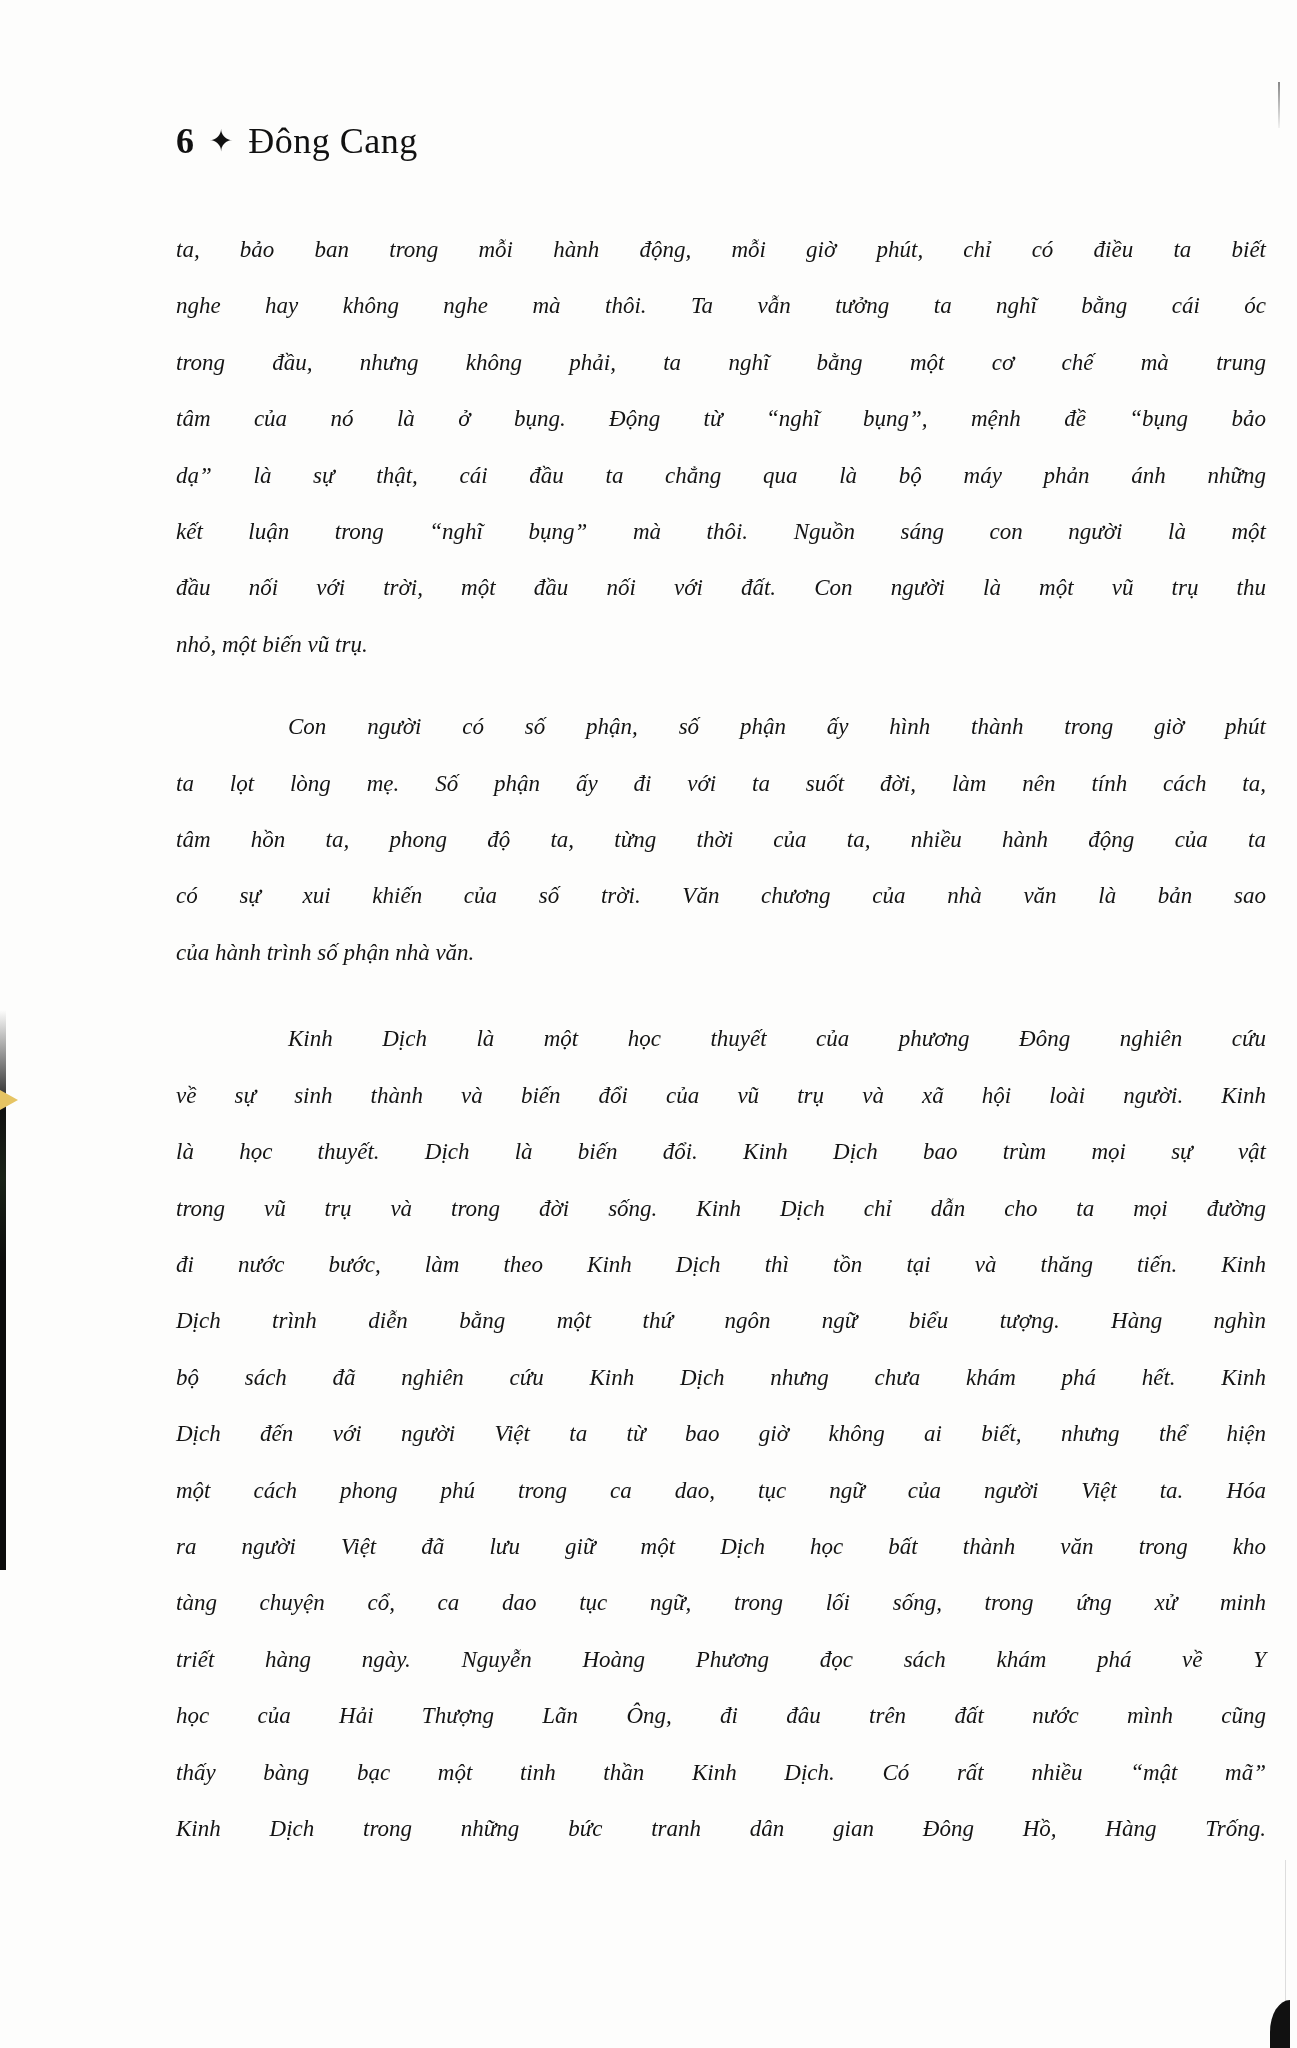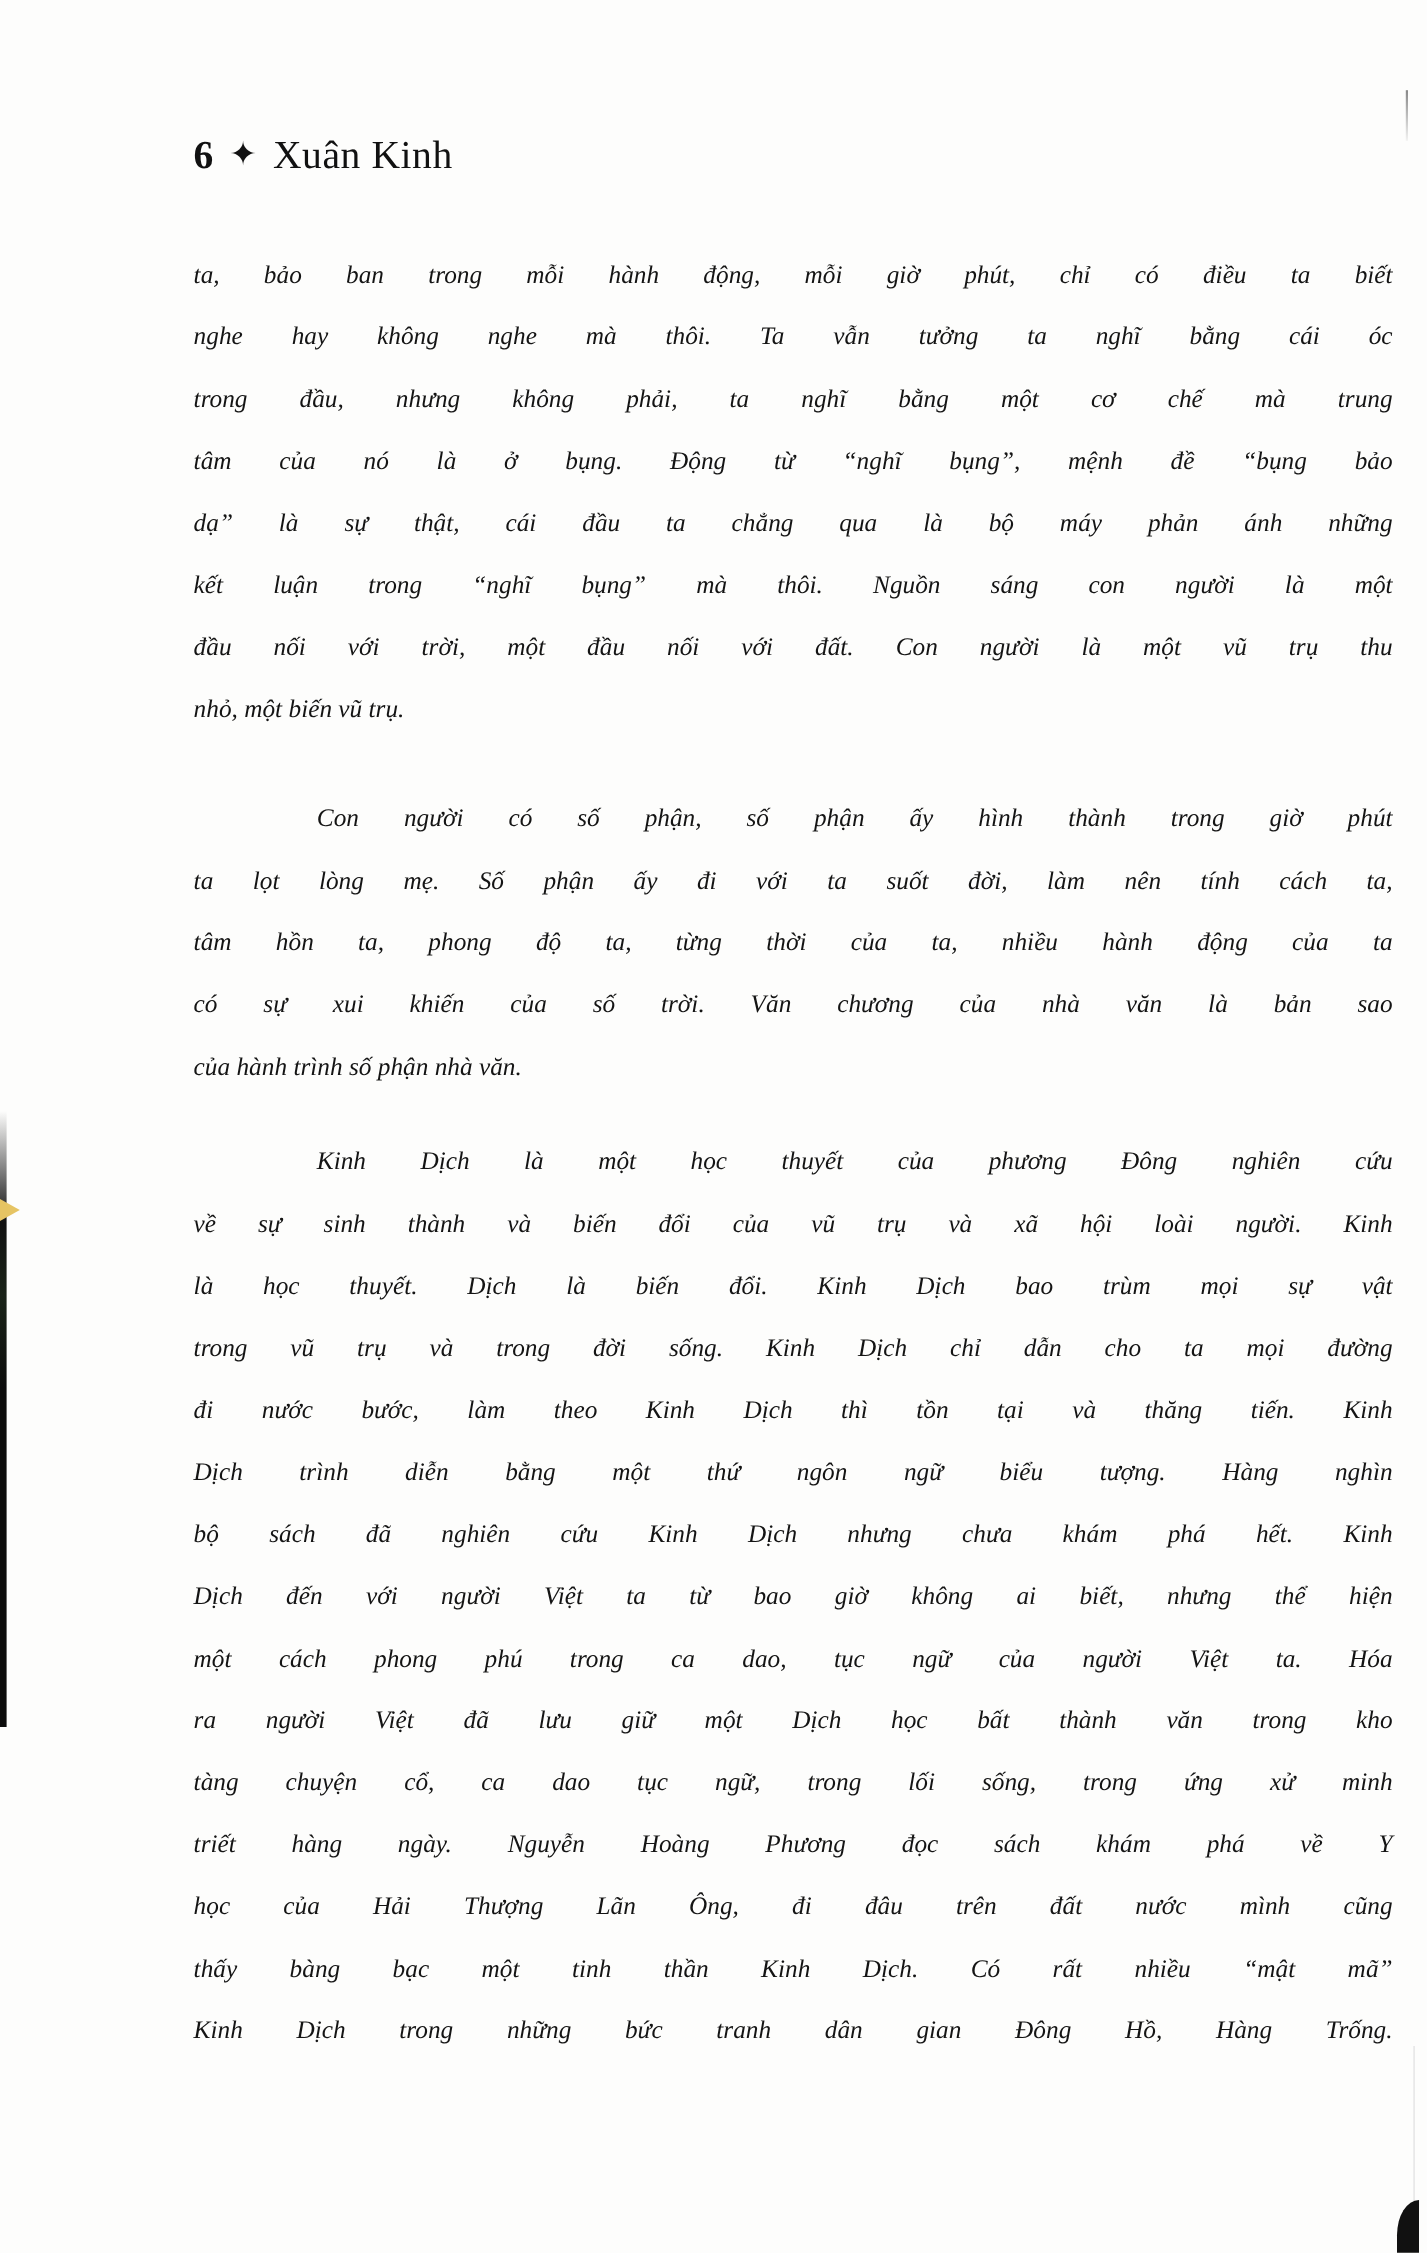--- a/index.html
+++ b/index.html
@@ -53,21 +53,21 @@
   .para .line {
     display: block;
     text-align: justify;
     text-align-last: justify;
     white-space: nowrap;
   }
   .para .line.last {
     text-align-last: left;
   }
   .para .line.indent { padding-left: 112px; }
-  .para + .para { margin-top: 43px; }
+  .para + .para { margin-top: 26px; }
   .para.p3 { margin-top: 30px; }
 
   .spine-shadow {
     position: absolute;
     left: 0; top: 1010px;
     width: 6px; height: 560px;
     background: linear-gradient(to bottom, rgba(0,0,0,0) 0%, #111 18%, #1a2318 30%, #0c0c0c 45%, #0c0c0c 100%);
   }
   .bookmark-tab {
     position: absolute;
@@ -98,21 +98,21 @@
   }
 </style>
 </head>
 <body>
 
 <div class="page">
 
   <div class="running-head">
     <span class="page-number">6</span>
     <span class="ornament">✦</span>
-    <span class="author">Xuân Kinh</span>
+    <span class="author">Đông Cang</span>
   </div>
 
   <div class="text-block">
 
     <p class="para p1">
       <span class="line">ta, bảo ban trong mỗi hành động, mỗi giờ phút, chỉ có điều ta biết</span>
       <span class="line">nghe hay không nghe mà thôi. Ta vẫn tưởng ta nghĩ bằng cái óc</span>
       <span class="line">trong đầu, nhưng không phải, ta nghĩ bằng một cơ chế mà trung</span>
       <span class="line">tâm của nó là ở bụng. Động từ “nghĩ bụng”, mệnh đề “bụng bảo</span>
       <span class="line">dạ” là sự thật, cái đầu ta chẳng qua là bộ máy phản ánh những</span>

